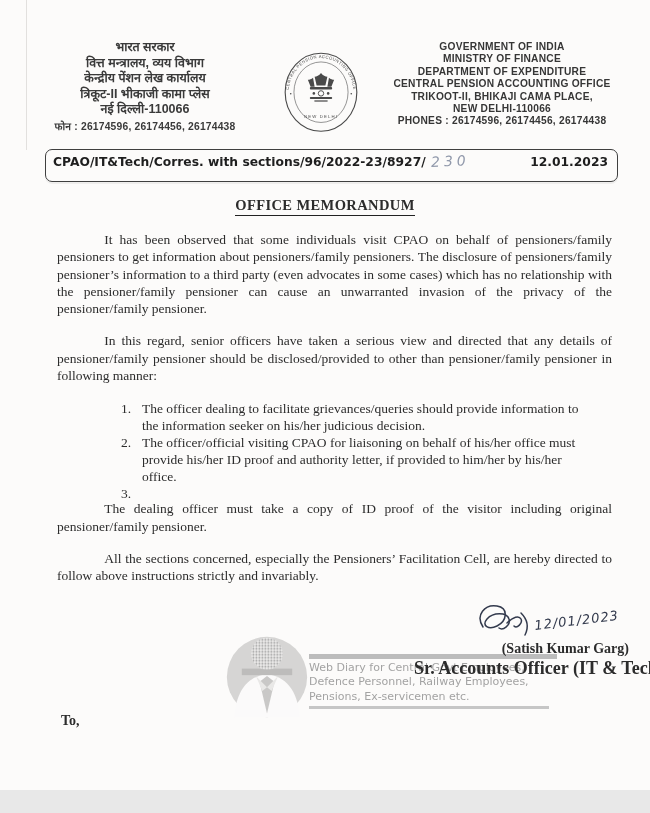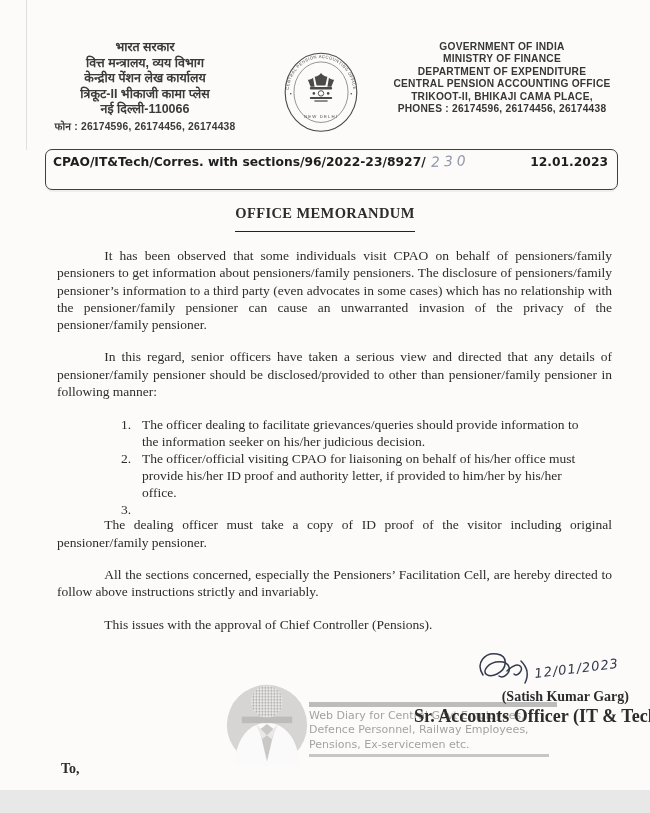--- a/index.html
+++ b/index.html
@@ -13,31 +13,31 @@
          font-family:"Liberation Sans","DejaVu Sans",sans-serif;font-weight:700;
          font-size:12.5px;line-height:15.6px;color:#3a3a3a;}
   .hindi .phone{font-size:10.3px;letter-spacing:.2px;margin-top:1px;}
   .seal{position:absolute;left:281px;top:50px;}
   .english{position:absolute;left:358px;top:41px;width:288px;text-align:center;
            font-family:"Liberation Sans","DejaVu Sans",sans-serif;font-weight:700;
            font-size:10.2px;line-height:12.4px;letter-spacing:.25px;color:#363636;}
 
   
   .ref-box{margin:7px 32px 0 45px;border:1.6px solid #3f3f3f;border-radius:7px;
-           padding:3px 9px 20px 7px;display:flex;align-items:baseline;
+           padding:3px 9px 12px 7px;display:flex;align-items:baseline;
            font-family:"DejaVu Sans",sans-serif;font-weight:700;font-size:12.3px;
            color:#1e1e1e;box-shadow:0 2px 0 rgba(0,0,0,.05);}
   .ref-hand{margin-left:5px;color:#9199ab;font-weight:400;font-style:italic;
             font-size:14px;letter-spacing:4px;transform:rotate(-3deg);}
   .ref-date{margin-left:auto;}
 
   
   .title-row{text-align:center;margin-top:14px;}
   .title{display:inline-block;font-weight:700;font-size:14.5px;letter-spacing:.4px;
-         border-bottom:1.6px solid #222;padding-bottom:9px;}
+         border-bottom:1.6px solid #222;padding-bottom:1px;}
   .content{padding:0 38px 0 57px;}
   .para{margin:15px 0 0;font-size:13.5px;line-height:17.3px;text-align:justify;
         text-indent:3.5em;}
   ol.memo-list{margin:16px 0 0 64px;padding:0;width:474px;list-style:none;}
   ol.memo-list li{position:relative;padding-left:21px;font-size:13.5px;line-height:17px;}
   ol.memo-list .num{position:absolute;left:0;}
 
   
   .bottom-zone{position:relative;height:221px;margin-top:10px;}
   .watermark{position:absolute;left:168px;top:34px;z-index:1;display:flex;}
@@ -91,20 +91,21 @@
         <circle cx="88" cy="55" r="1" fill="#4a4a4a"></circle>
       </svg>
     </div>
 
     <div class="english">
       <div>GOVERNMENT OF INDIA</div>
       <div>MINISTRY OF FINANCE</div>
       <div>DEPARTMENT OF EXPENDITURE</div>
       <div>CENTRAL PENSION ACCOUNTING OFFICE</div>
       <div>TRIKOOT-II, BHIKAJI CAMA PLACE,</div>
+      <div>NEW DELHI-110066</div>
       <div>PHONES : 26174596, 26174456, 26174438</div>
     </div>
   </div>
 
   <div class="ref-box">
     <span>CPAO/IT&amp;Tech/Corres. with sections/96/2022-23/8927/</span>
     <span class="ref-hand">230</span>
     <span class="ref-date">12.01.2023</span>
   </div>
 
@@ -125,21 +126,20 @@
         <span class="num">2.</span>
         <span>The officer/official visiting CPAO for liaisoning on behalf of his/her office must provide his/her ID proof and authority letter, if provided to him/her by his/her office.</span>
       </li>
       <li>
         <span class="num">3.</span>
       </li>
     </ol>
 
     <p class="para">The dealing officer must take a copy of ID proof of the visitor including original pensioner/family pensioner.</p>
     <p class="para">All the sections concerned, especially the Pensioners’ Facilitation Cell, are hereby directed to follow above instructions strictly and invariably.</p>
-    <p class="para">This issues with the approval of Chief Controller (Pensions).</p>
 
     <div class="bottom-zone">
 
       <div class="watermark">
         <svg width="84" height="96" viewBox="0 0 90 102">
           <defs>
             <pattern id="dotp" width="3.2" height="3.2" patternUnits="userSpaceOnUse">
               <circle cx="1.6" cy="1.6" r="1" fill="#9e9e9e"></circle>
             </pattern>
           </defs>

